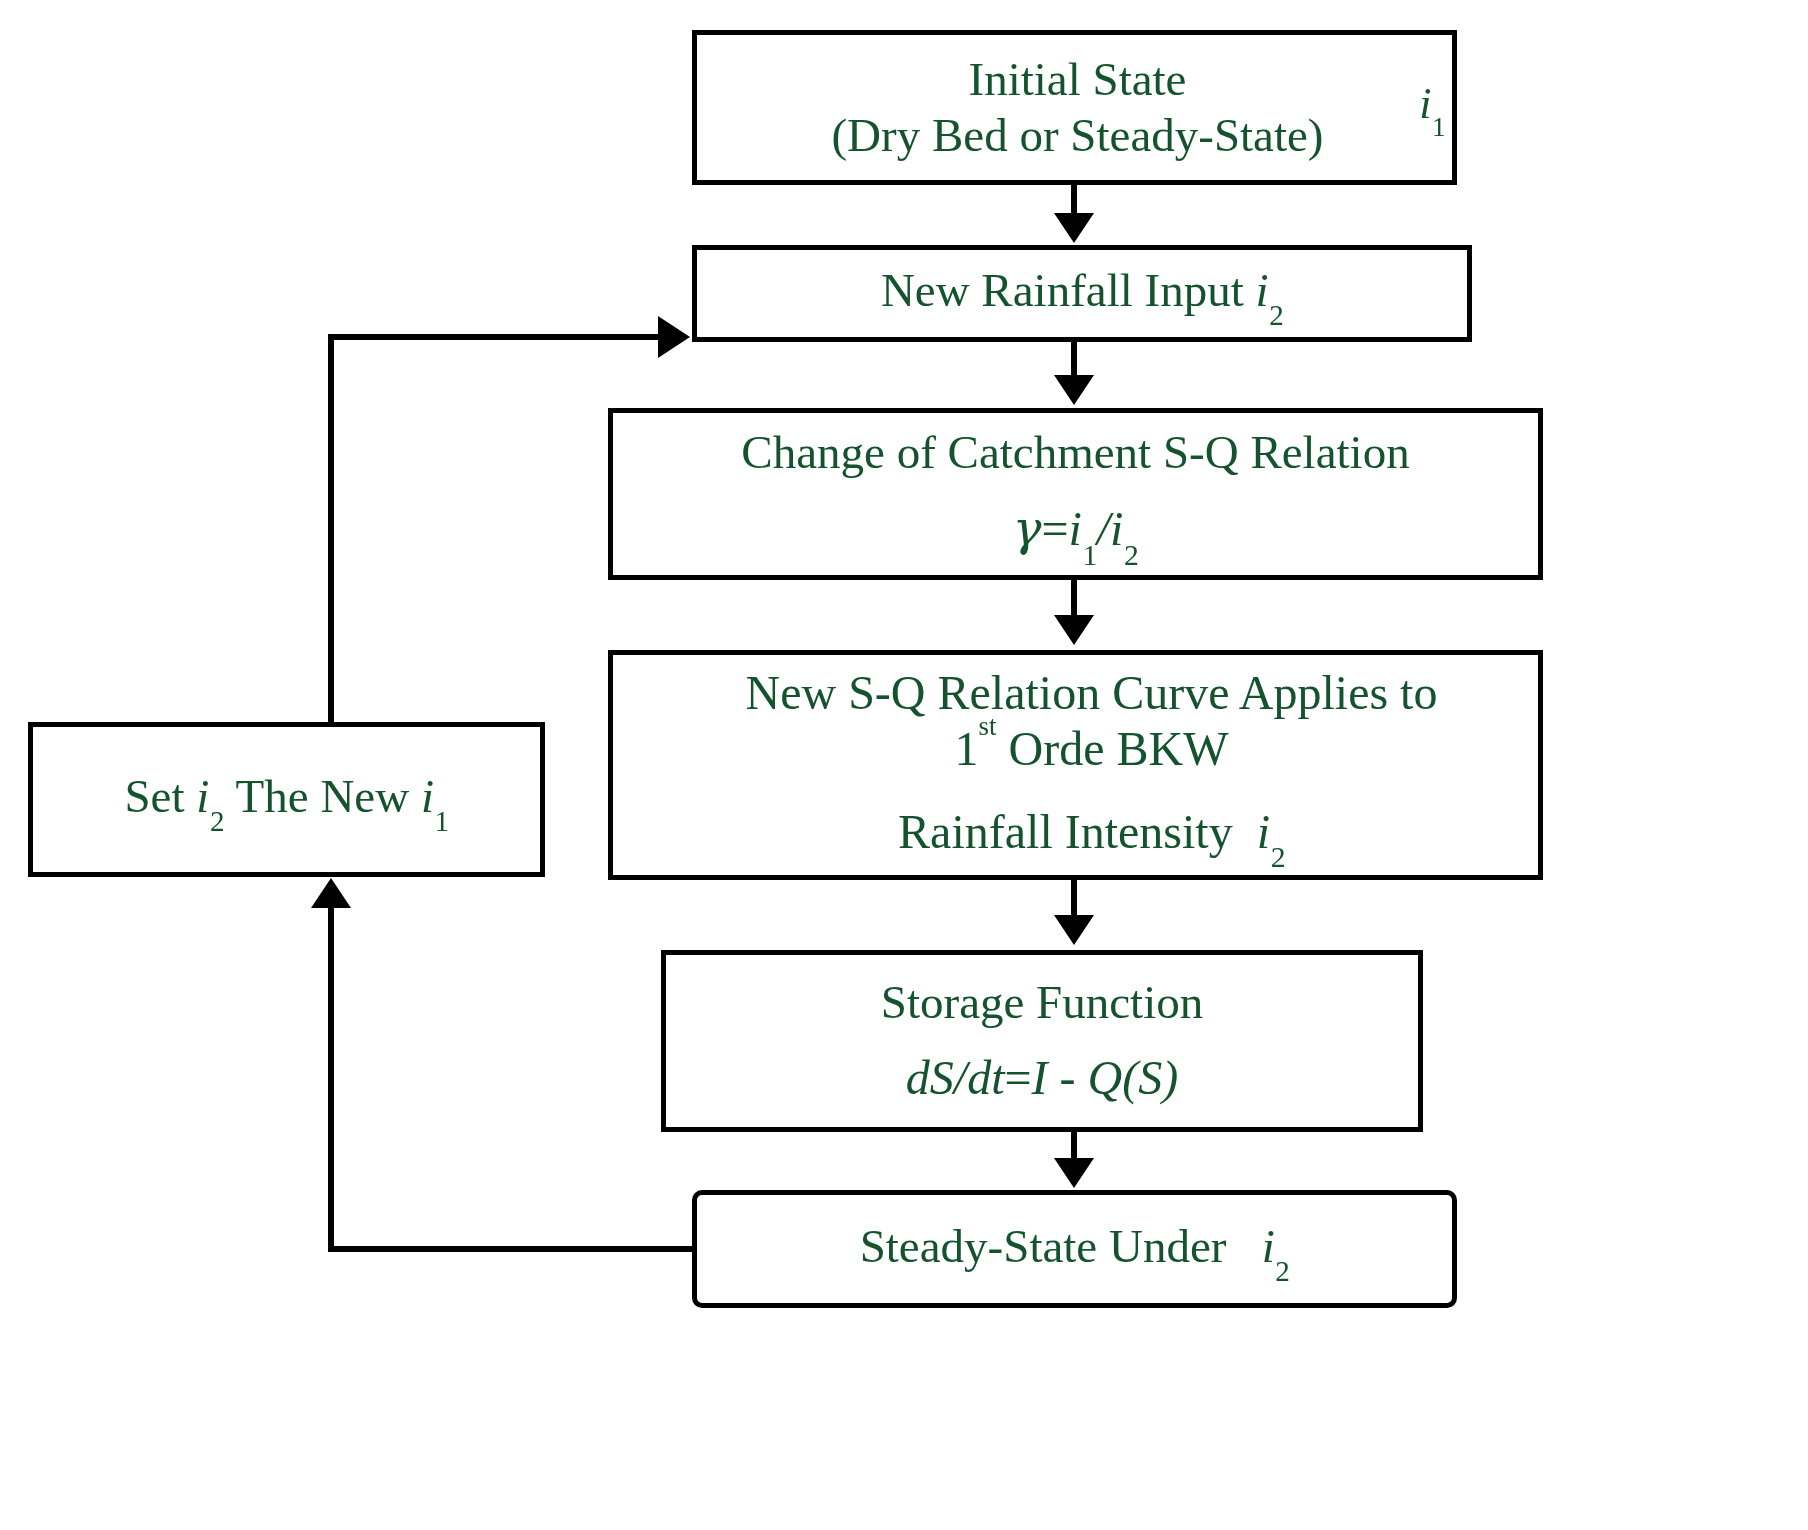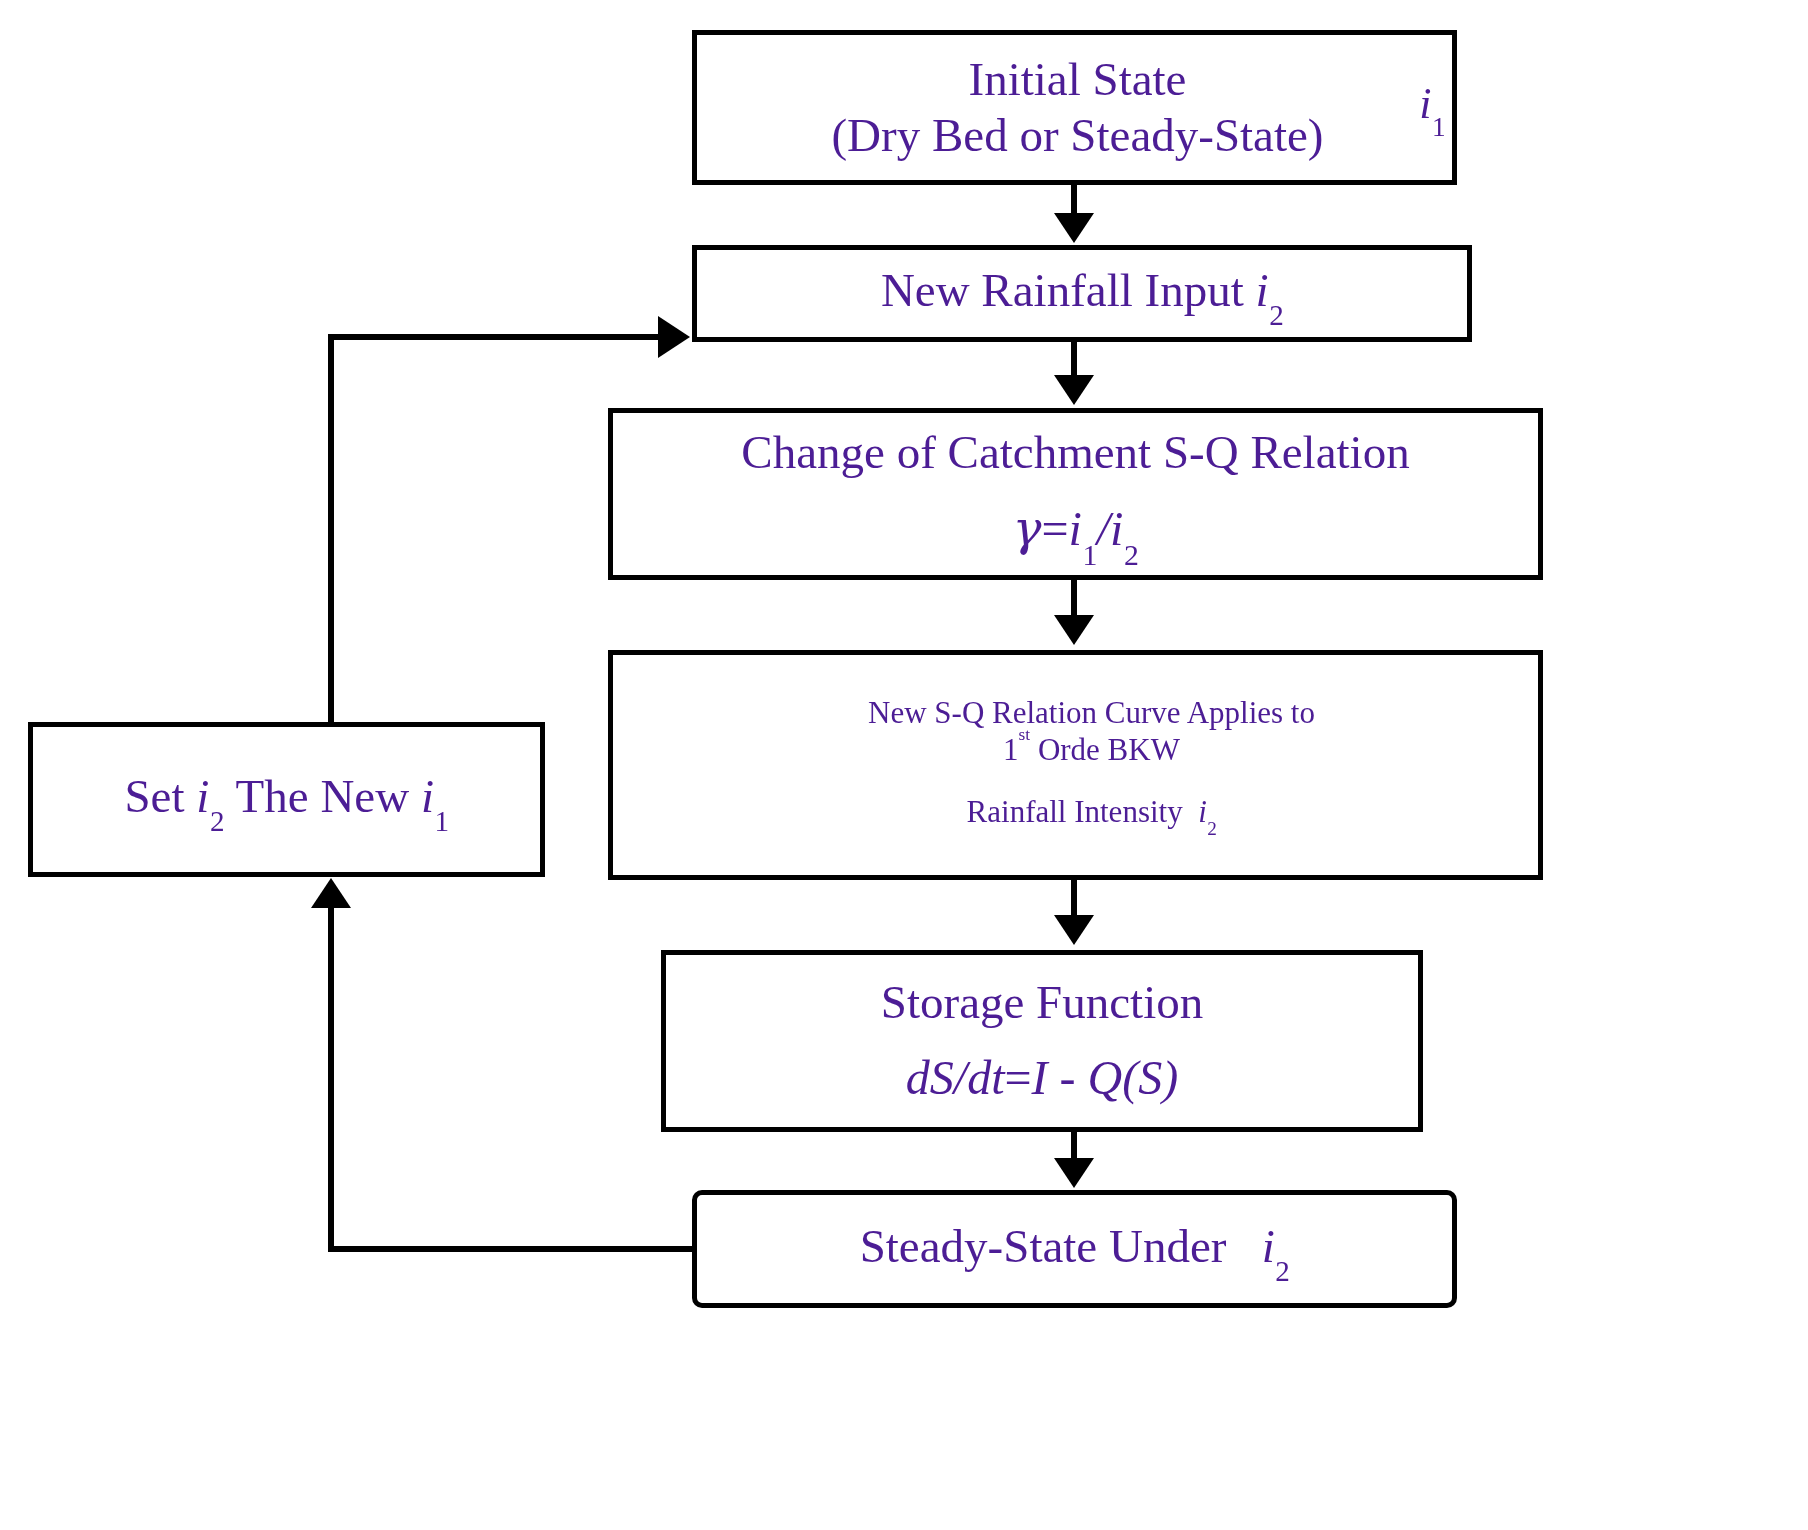--- a/index.html
+++ b/index.html
@@ -6,21 +6,21 @@
     margin: 0;
     padding: 0;
     background: #ffffff;
   }
   #canvas {
     position: relative;
     width: 1808px;
     height: 1530px;
     background: #ffffff;
     font-family: "Liberation Serif", "DejaVu Serif", serif;
-    color: #4c1d95;
+    color: #14532d;
     overflow: hidden;
   }
   .node {
     position: absolute;
     box-sizing: border-box;
     border: 5px solid #000000;
     background: #ffffff;
     display: flex;
     flex-direction: column;
     align-items: center;
@@ -72,21 +72,21 @@
   #node-new-rainfall-input {
     left: 692px; top: 245px; width: 780px; height: 97px;
     font-size: 47px;
   }
   #node-change-sq {
     left: 608px; top: 408px; width: 935px; height: 172px;
     font-size: 47px;
   }
   #node-new-sq-curve {
     left: 608px; top: 650px; width: 935px; height: 230px;
-    font-size: 31px;
+    font-size: 48px;
     padding-left: 32px;
   }
   #node-storage-function {
     left: 661px; top: 950px; width: 762px; height: 182px;
     font-size: 47px;
   }
   #node-steady-state {
     left: 692px; top: 1190px; width: 765px; height: 118px;
     font-size: 47px;
     border-radius: 10px;

